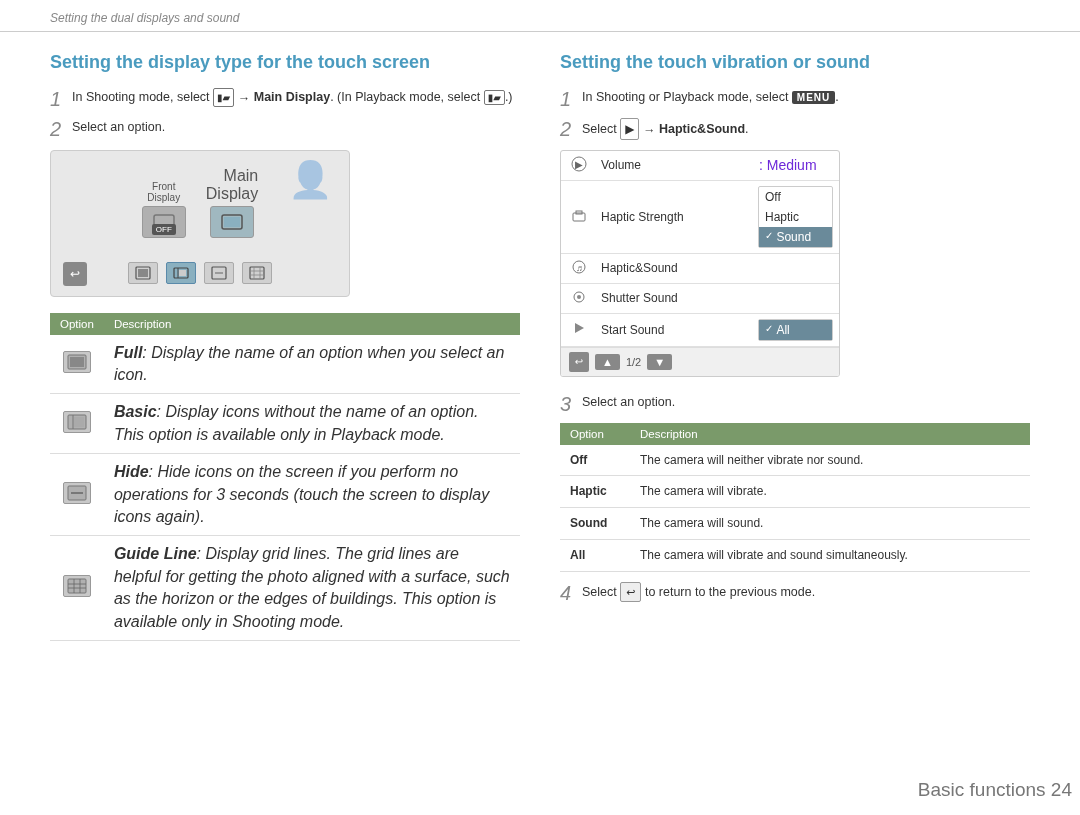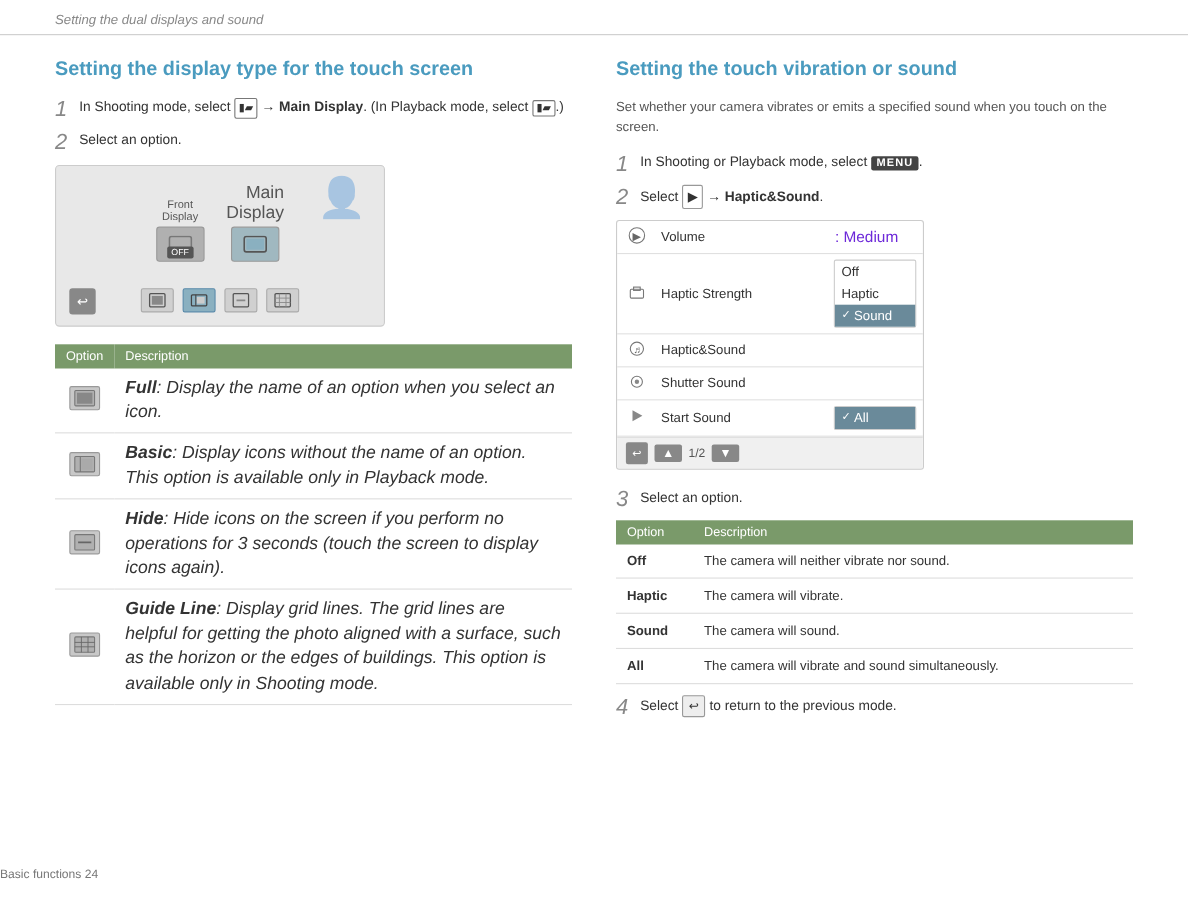--- a/index.html
+++ b/index.html
@@ -353,23 +353,23 @@
     .option-table-right tbody td:first-child {
       font-weight: bold;
       width: 70px;
     }
 
     
     .page-footer {
       position: absolute;
       bottom: 14px;
       left: 0;
-      right: 18px;
-      text-align: left;
-      font-size: 11px;
+      right: 8px;
+      text-align: right;
+      font-size: 19px;
       color: #777;
     }
 
     .menu-options-box {
       border: 1px solid #ccc;
       border-radius: 2px;
       background: #fff;
       min-width: 75px;
     }
 
@@ -540,21 +540,20 @@
           </tr>
         </tbody>
       </table>
 
     </div>
 
     <div class="right-col">
 
       <div class="section-title">Setting the touch vibration or sound</div>
 
-      <p class="section-desc">Set whether your camera vibrates or emits a specified sound when you touch on the screen.</p>
 
       <div class="step">
         <span class="step-number">1</span>
         <span class="step-text">
           In Shooting or Playback mode, select 
           <span style="background:#444;color:#fff;font-size:10px;padding:1px 5px;border-radius:2px;font-weight:bold;letter-spacing:1px;">MENU</span>.
         </span>
       </div>
 
       <div class="step">

